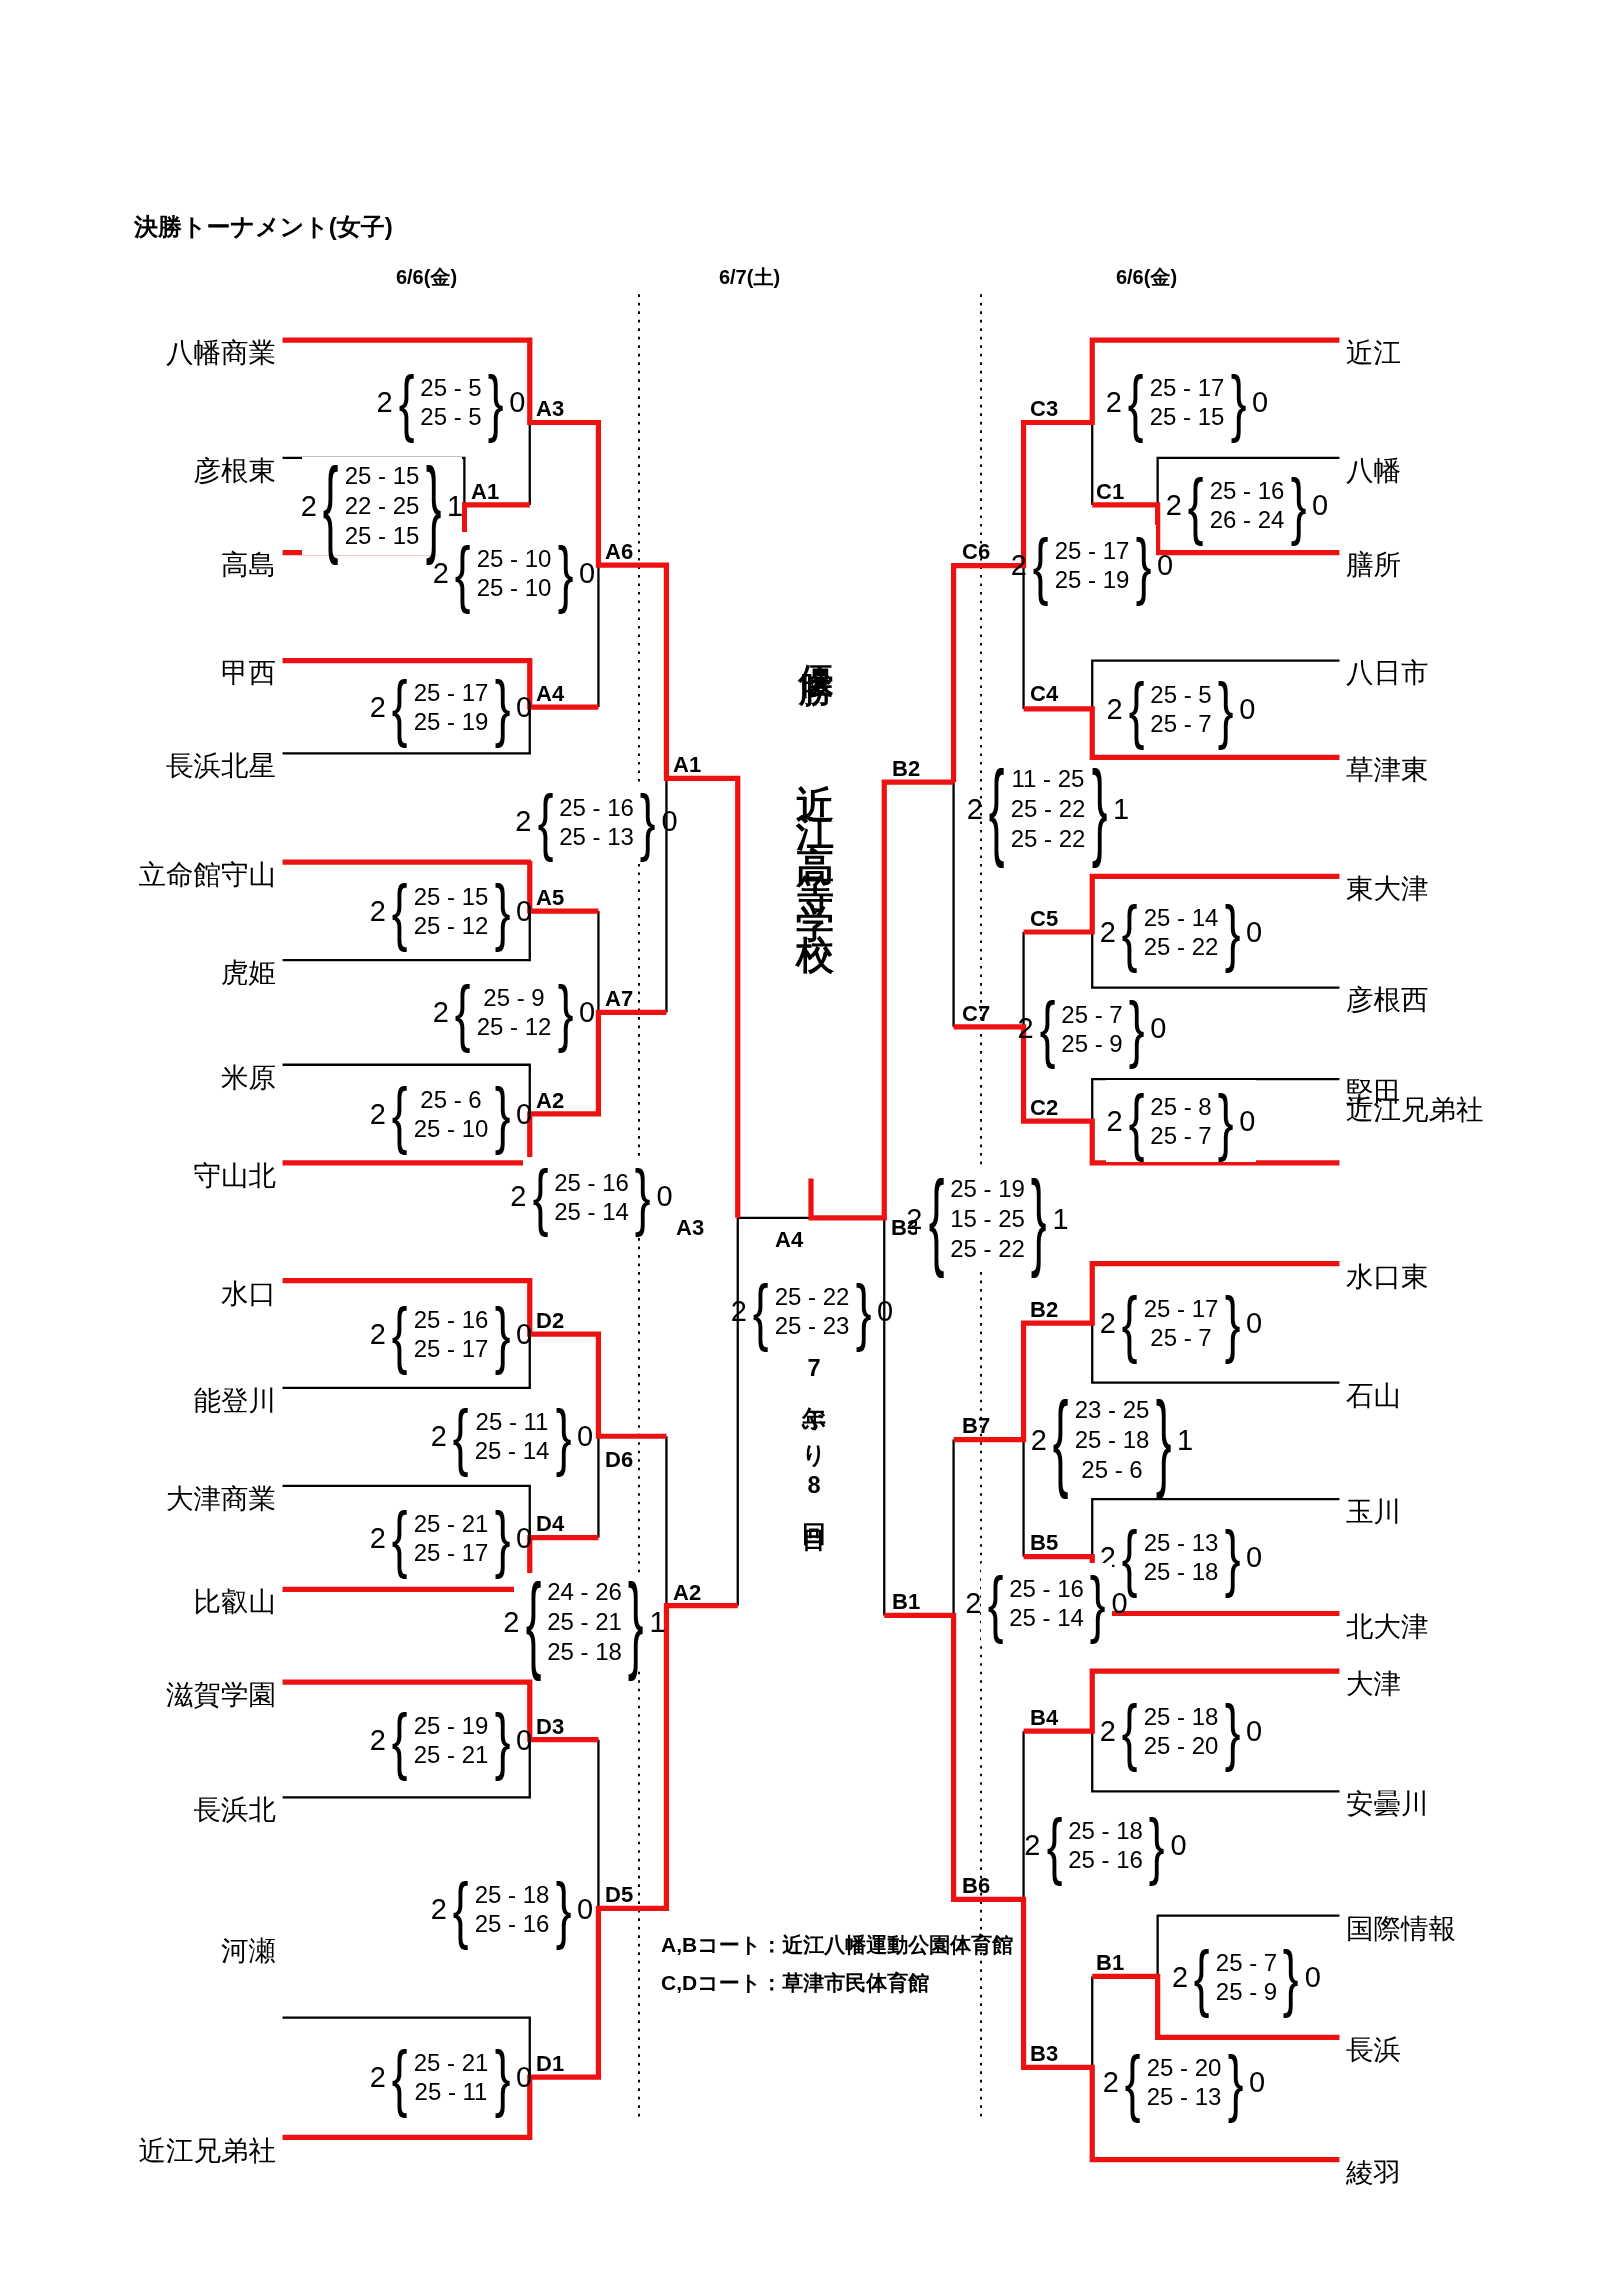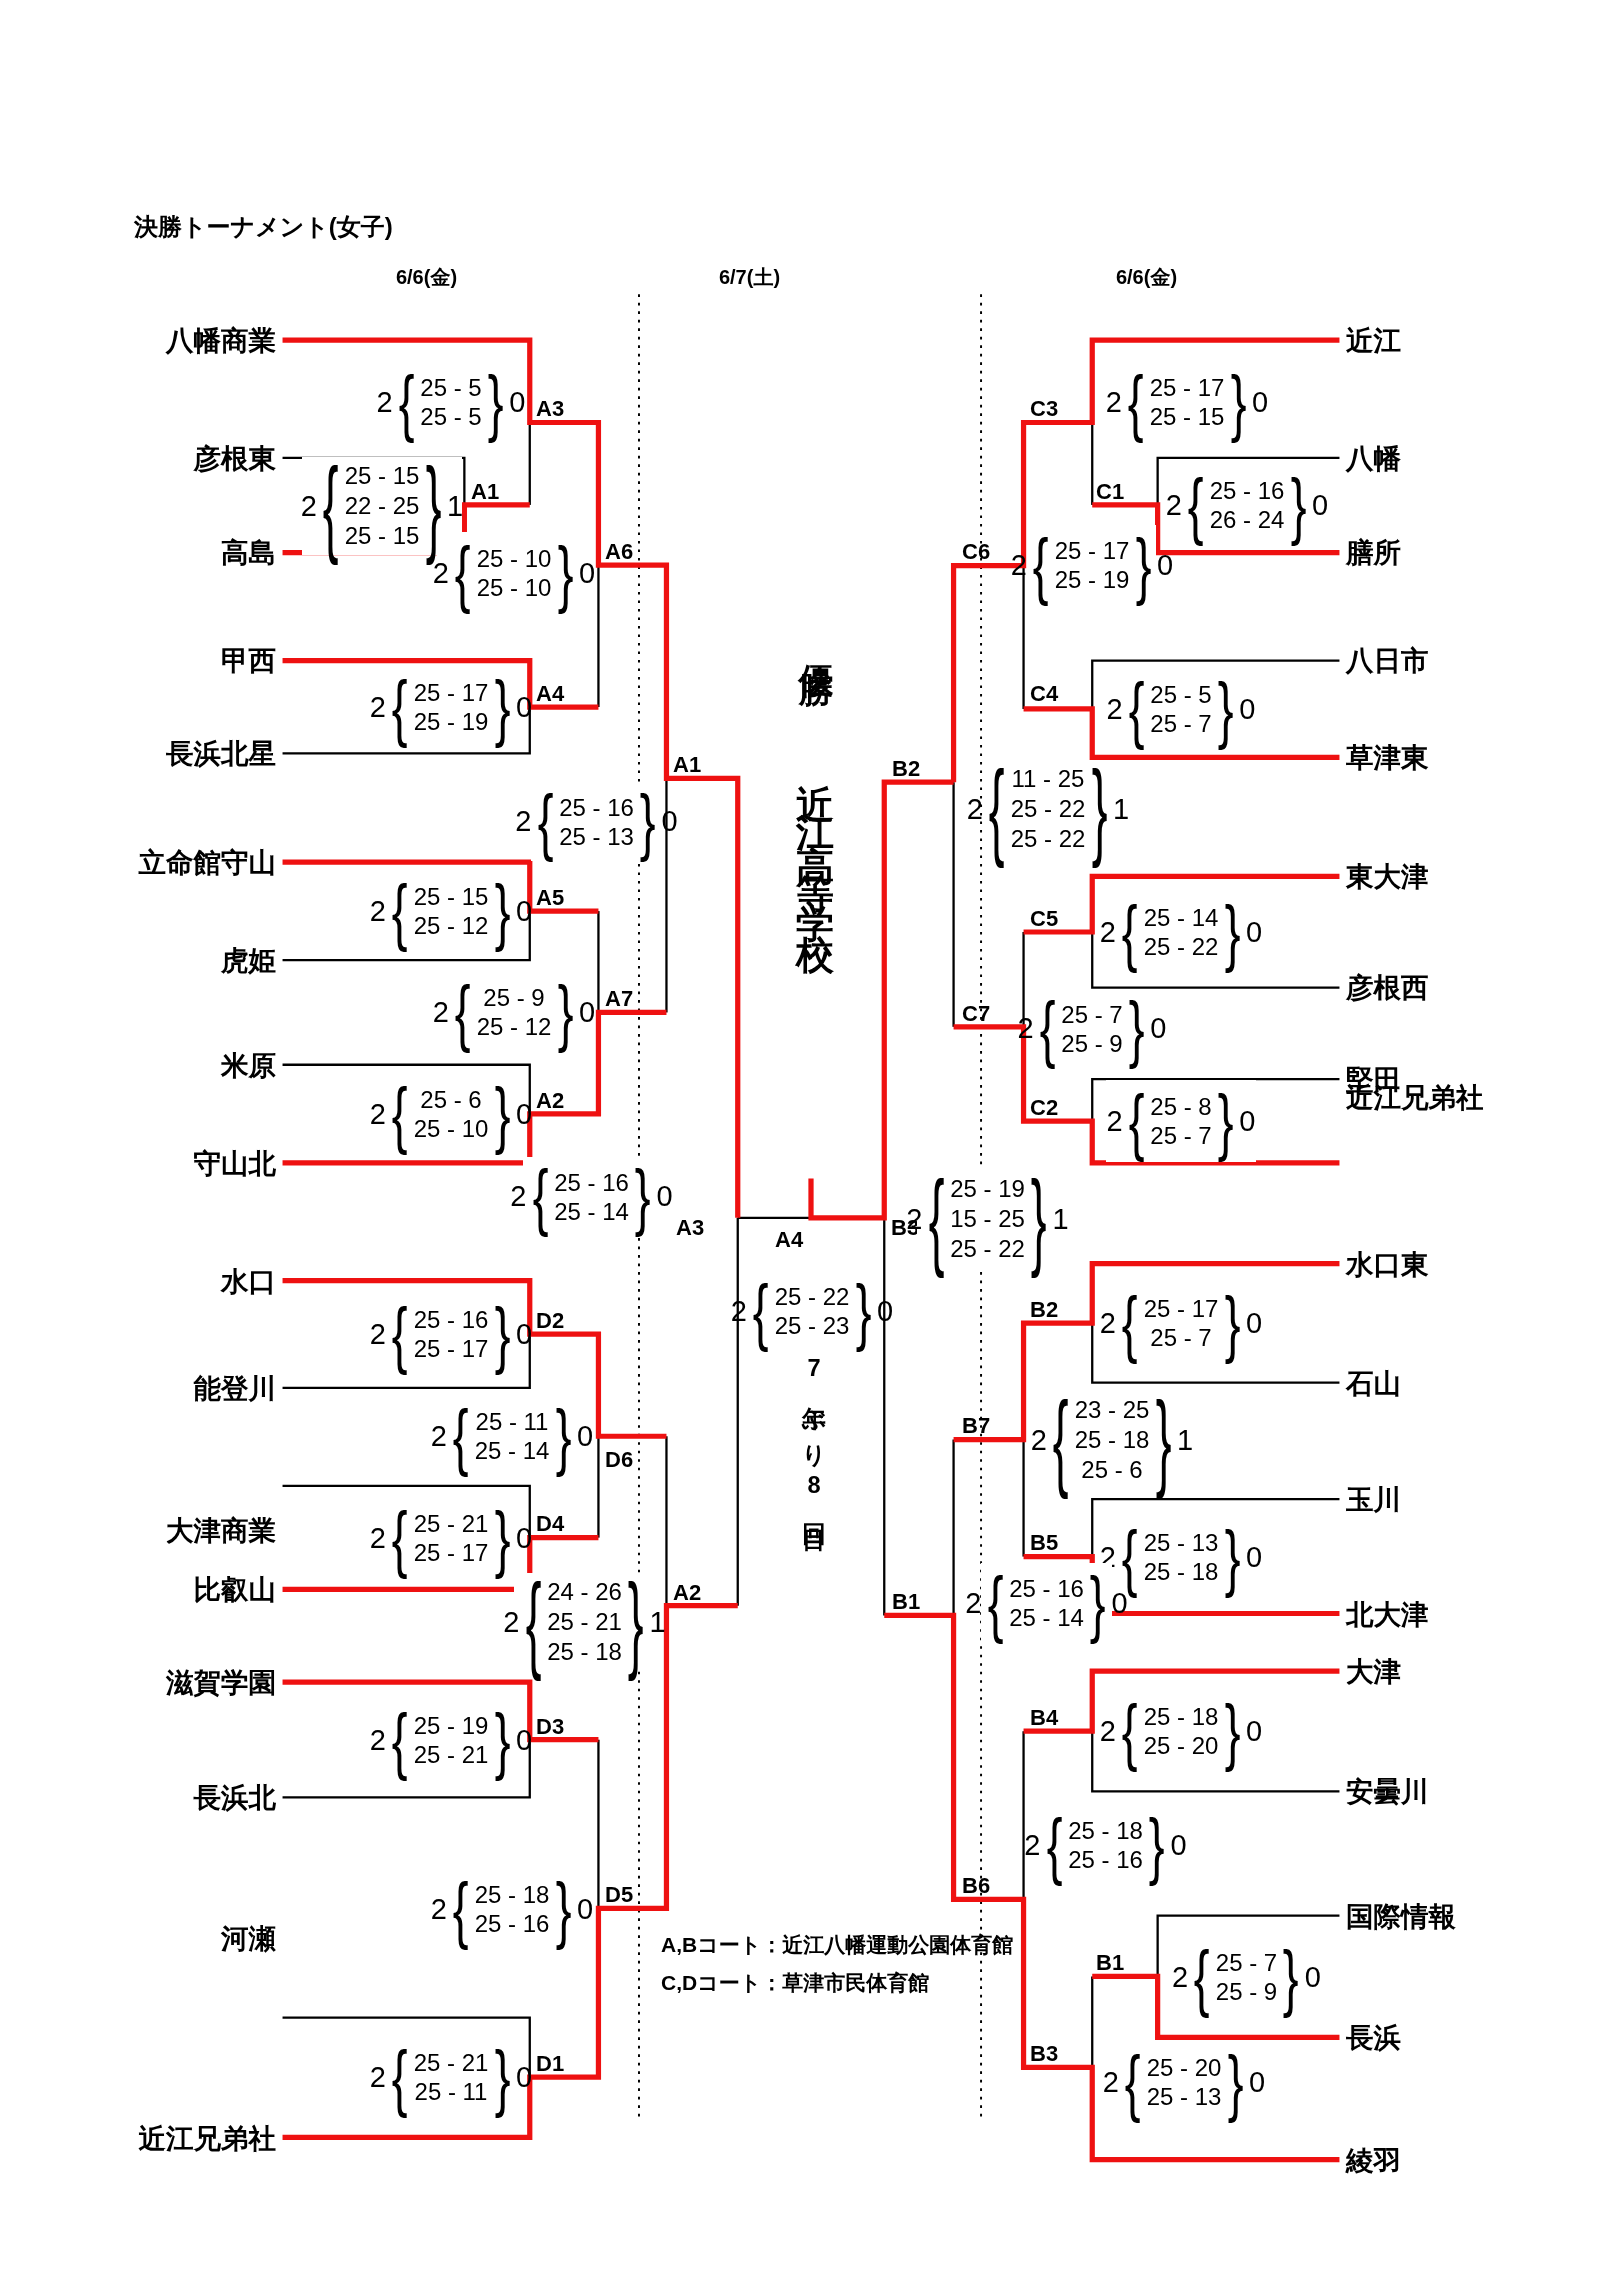--- a/index.html
+++ b/index.html
@@ -5,21 +5,21 @@
   html,body{margin:0;padding:0;background:#fff;}
   .page{position:relative;width:1622px;height:2295px;background:#fff;overflow:hidden;
         font-family:"Liberation Sans","DejaVu Sans",sans-serif;color:#000;}
   svg.lines{position:absolute;left:0;top:0;width:1622px;height:2295px;}
   .title-box{position:absolute;left:111px;top:111px;width:1397px;height:77px;
              border:2px solid #d08a38;box-shadow:inset 0 0 0 3.9px #fff, inset 0 0 0 5.9px #d08a38;
              display:flex;align-items:center;justify-content:center;background:#fff;}
   .title-box .t{font-size:30px;font-weight:bold;letter-spacing:1.3px;}
   .subtitle{position:absolute;left:134px;top:211px;font-size:24px;font-weight:bold;}
   .date{position:absolute;width:131px;text-align:center;font-size:20px;font-weight:bold;}
-  .tm{position:absolute;height:37px;line-height:37px;font-size:27.5px;font-weight:bold;white-space:nowrap;}
+  .tm{position:absolute;height:37px;line-height:37px;font-size:27.5px;font-weight:normal;white-space:nowrap;margin-top:12px;}
   .tl{left:97px;width:179px;text-align:right;}
   .tr{left:1346px;width:236px;text-align:left;}
   .ml{position:absolute;font-size:22px;font-weight:bold;height:27.5px;line-height:27.5px;}
   .mlr{width:56px;text-align:left;}
   .sb{position:absolute;display:flex;align-items:center;justify-content:center;gap:3.3px;background:#fff;}
   .sb .n{font-size:29px;}
   .sb .br{font-size:63px;line-height:1;font-weight:normal;transform:scaleY(1.18) scaleX(0.75);}
   .sb.s3 .br{transform:scaleY(1.7) scaleX(0.75);}
   .sb .sets{display:flex;flex-direction:column;font-size:24px;line-height:29px;white-space:pre;text-align:center;}
   .sb.s3 .sets{line-height:30px;}
@@ -106,21 +106,21 @@
 <div class="tm tl" style="top:440px">彦根東</div>
 <div class="tm tl" style="top:534px">高島</div>
 <div class="tm tl" style="top:642px">甲西</div>
 <div class="tm tl" style="top:735px">長浜北星</div>
 <div class="tm tl" style="top:844px">立命館守山</div>
 <div class="tm tl" style="top:942px">虎姫</div>
 <div class="tm tl" style="top:1047px">米原</div>
 <div class="tm tl" style="top:1145px">守山北</div>
 <div class="tm tl" style="top:1263px">水口</div>
 <div class="tm tl" style="top:1370px">能登川</div>
-<div class="tm tl" style="top:1512px">大津商業</div>
+<div class="tm tl" style="top:1468px">大津商業</div>
 <div class="tm tl" style="top:1571px">比叡山</div>
 <div class="tm tl" style="top:1664px">滋賀学園</div>
 <div class="tm tl" style="top:1779px">長浜北</div>
 <div class="tm tl" style="top:1920px">河瀬</div>
 <div class="tm tl" style="top:2120px">近江兄弟社</div>
 
 <div class="tm tr" style="top:322px">近江</div>
 <div class="tm tr" style="top:440px">八幡</div>
 <div class="tm tr" style="top:534px">膳所</div>
 <div class="tm tr" style="top:642px">八日市</div>

